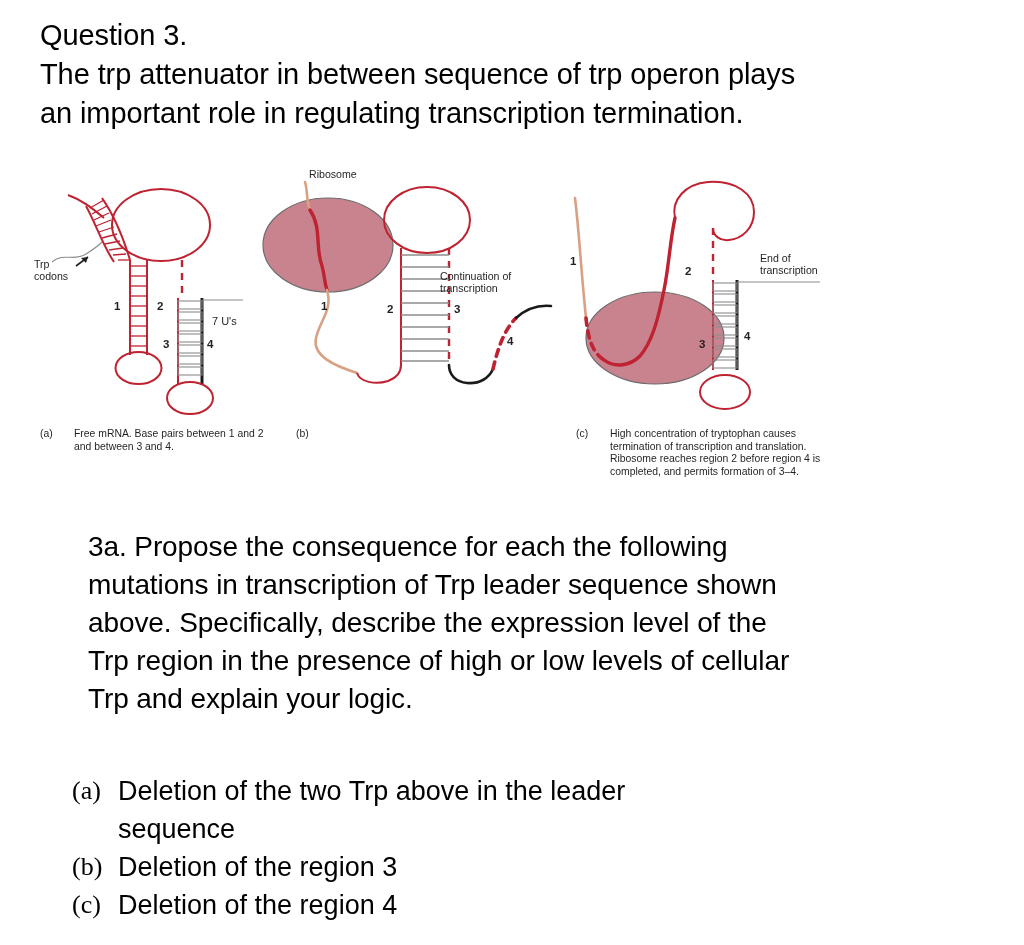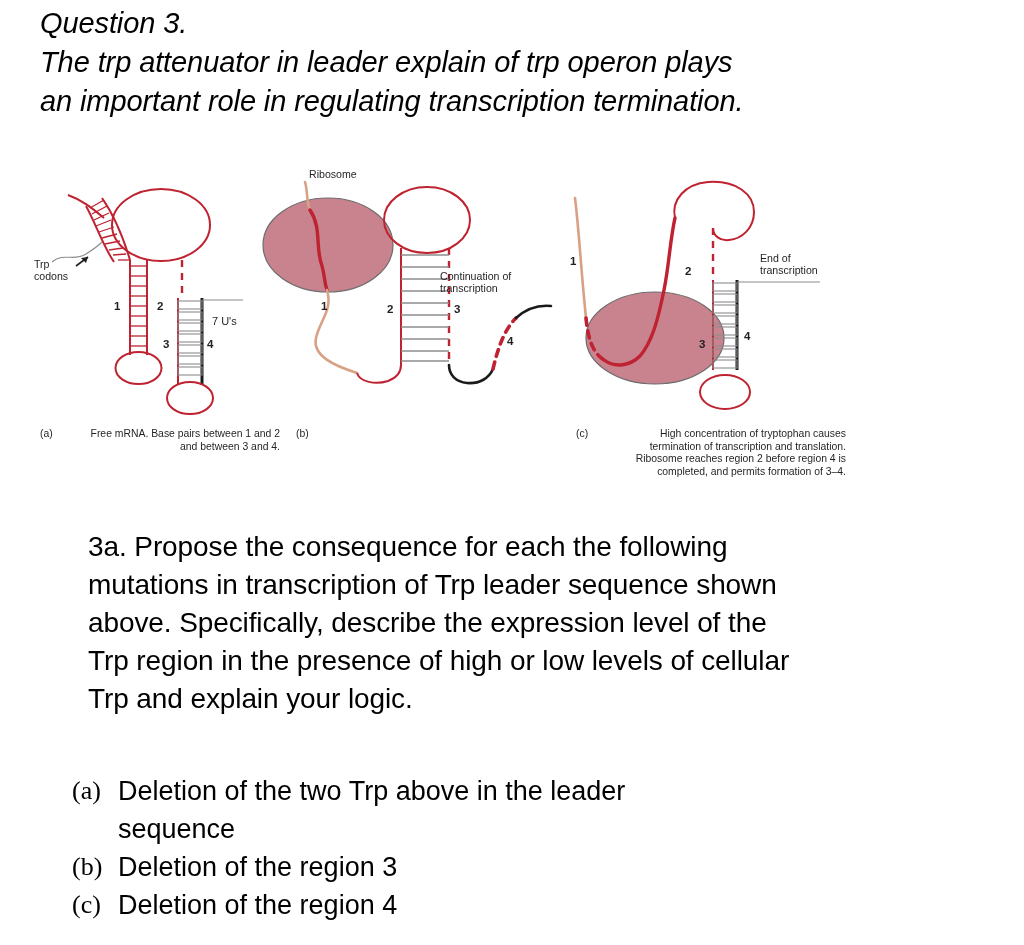--- a/index.html
+++ b/index.html
@@ -14,23 +14,22 @@
     position: relative;
     font-family: "Liberation Sans", sans-serif;
     color: #000000;
     overflow: hidden;
   }
 
   
   .q-header {
     position: absolute;
     left: 40px;
-    top: 4px;
+    top: 16px;
     width: 940px;
-    font-style: italic;
   }
   .q-line {
     font-size: 29px;
     line-height: 39px;
     letter-spacing: -0.1px;
     white-space: nowrap;
     color: #000;
   }
 
   
@@ -59,21 +58,20 @@
   }
   .cap .cap-tag {
     position: absolute;
     left: 0;
     top: 0;
     width: 26px;
   }
   .cap .cap-body {
     margin-left: 34px;
     display: block;
-    text-align: right;
   }
   #cap-a { left: 6px;  top: 0; width: 240px; }
   #cap-b { left: 262px; top: 0; width: 260px; }
   #cap-c { left: 542px; top: 0; width: 270px; }
 
   
   .q-body {
     position: absolute;
     left: 56px;
     top: 528px;
@@ -105,21 +103,21 @@
     font-family: "Liberation Serif", serif;
     font-size: 26px;
   }
   .q-item .itext { display: block; white-space: pre-line; }
 </style>
 </head>
 <body>
 
 <div class="q-header">
   <div class="q-line">Question 3.</div>
-  <div class="q-line">The trp attenuator in leader explain of trp operon plays</div>
+  <div class="q-line">The trp attenuator in between sequence of trp operon plays</div>
   <div class="q-line">an important role in regulating transcription termination.</div>
 </div>
 
 <div class="figure">
 <svg class="fig-svg" width="860" height="350" viewBox="0 0 860 350" xmlns="http://www.w3.org/2000/svg">
   <defs>
     <style>
       .rna   { fill:none; stroke:#bf2230; stroke-width:2; }
       .rnaL  { fill:none; stroke:#c8505c; stroke-width:1.6; }
       .rnaTh { fill:none; stroke:#bf2230; stroke-width:3.4; stroke-linecap:round; }

